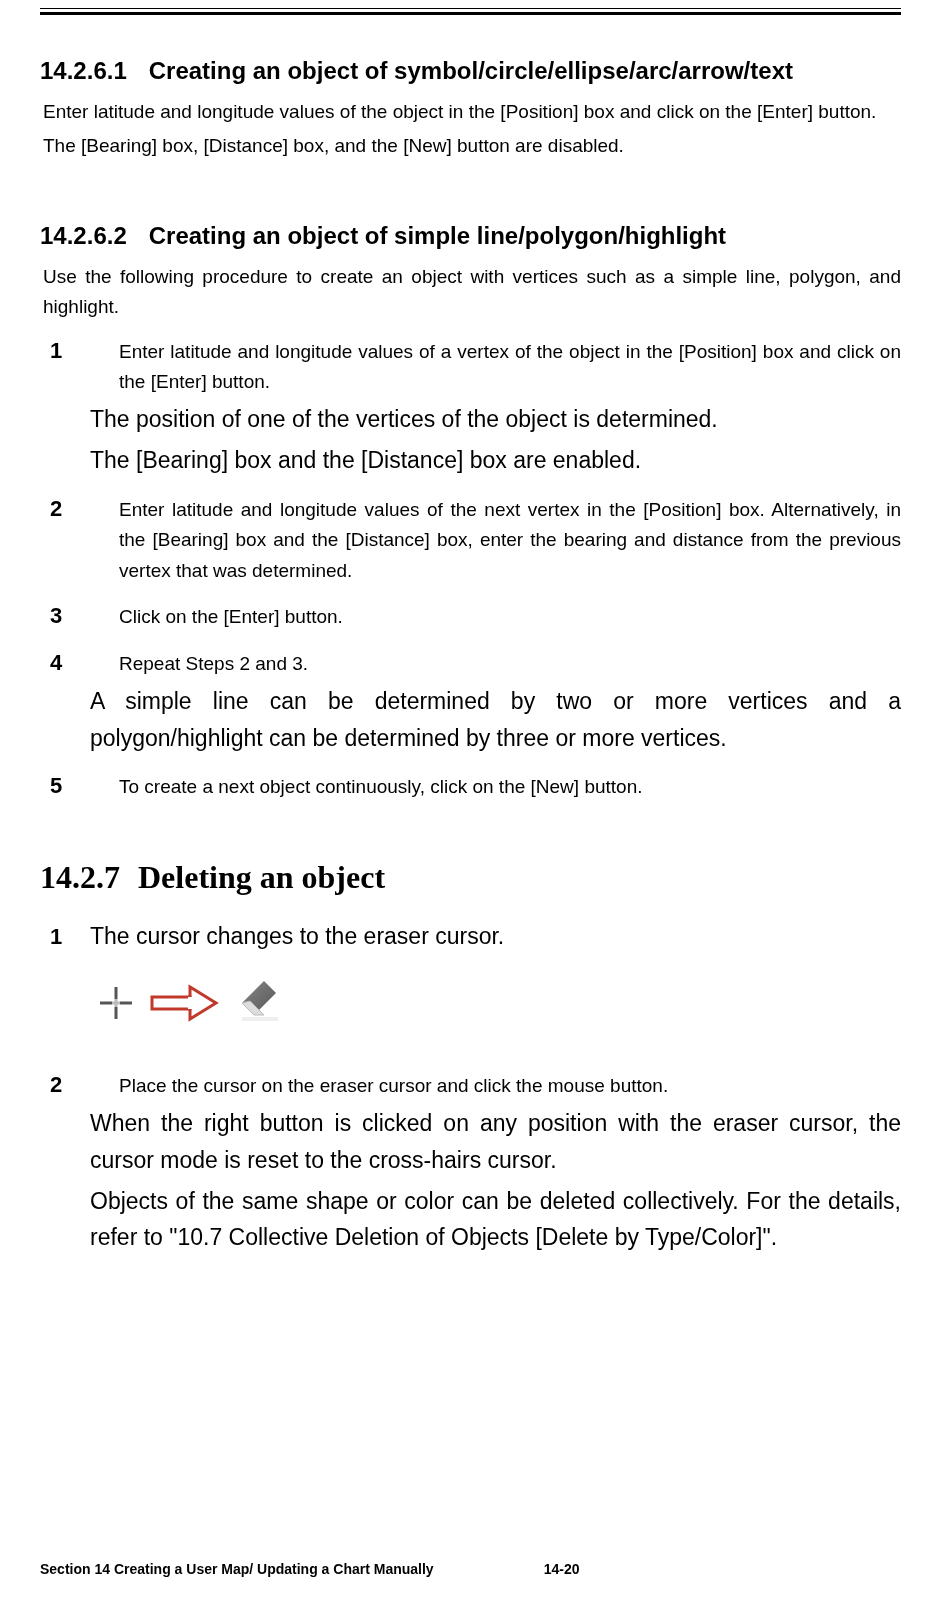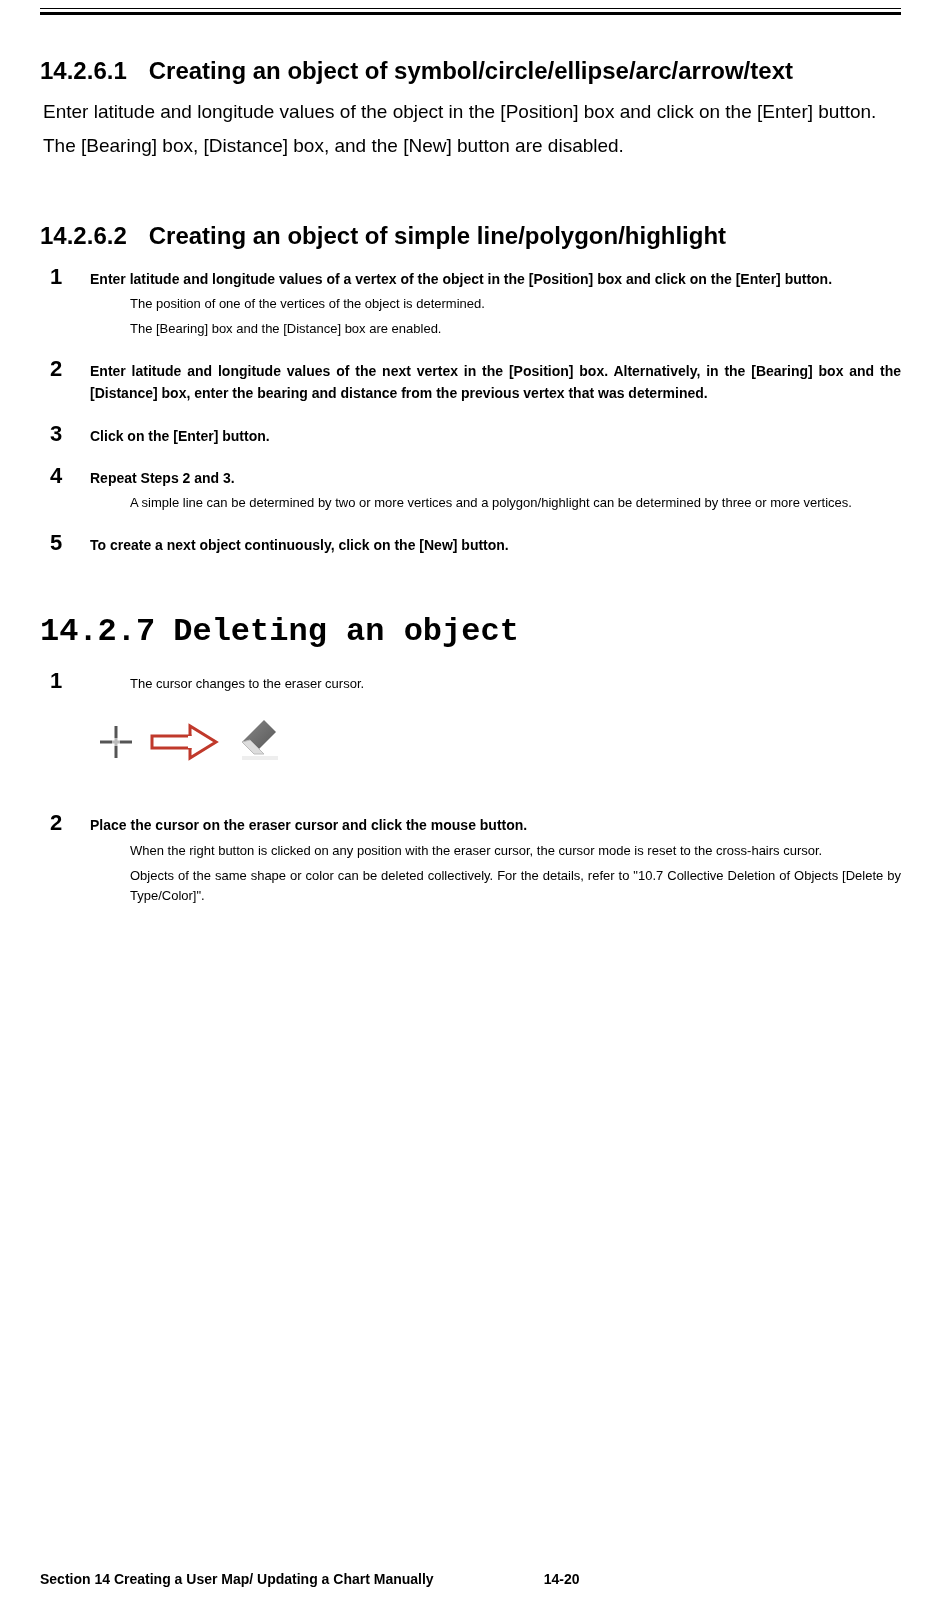--- a/index.html
+++ b/index.html
@@ -66,52 +66,52 @@
     width: 40px;
     flex: 0 0 40px;
     text-align: left;
     padding-left: 10px;
   }
   .step-body {
     flex: 1 1 auto;
   }
   .step-title {
     font-family: Arial, Helvetica, sans-serif;
-    font-weight: bold;
-    font-size: 14px;
+    font-weight: normal;
+    font-size: 19px;
     line-height: 1.6;
     text-align: justify;
+    margin-left: 29px;
   }
   .step-desc {
-    font-size: 13px;
+    font-size: 23px;
     line-height: 1.6;
     margin-top: 4px;
     text-align: justify;
-    margin-left: 40px;
   }
   .h-section {
-    font-family: Liberation Mono, monospace;
+    font-family: Liberation Serif, serif;
     font-weight: bold;
     font-size: 32px;
     margin-top: 56px;
     margin-bottom: 18px;
   }
   .h-section .num {
     display: inline-block;
     margin-right: 18px;
   }
   .cursor-figure {
     margin: 24px 0 24px 8px;
     display: flex;
     align-items: center;
     gap: 16px;
   }
   .footer {
     position: absolute;
-    bottom: 34px;
+    bottom: 44px;
     left: 40px;
     right: 40px;
     font-family: Arial, Helvetica, sans-serif;
     font-weight: bold;
     font-size: 14px;
     display: flex;
     align-items: baseline;
   }
   .footer-section {
     margin-right: 110px;
@@ -129,20 +129,21 @@
 
   <h2 class="h-sub">
     <span class="num">14.2.6.1</span><span>Creating an object of symbol/circle/ellipse/arc/arrow/text</span>
   </h2>
   <p class="para">Enter latitude and longitude values of the object in the [Position] box and click on the [Enter] button.</p>
   <p class="para">The [Bearing] box, [Distance] box, and the [New] button are disabled.</p>
 
   <h2 class="h-sub" style="margin-top:60px;">
     <span class="num">14.2.6.2</span><span>Creating an object of simple line/polygon/highlight</span>
   </h2>
+  <p class="para para-intro">Use the following procedure to create an object with vertices such as a simple line, polygon, and highlight.</p>
 
   <ol class="step-list">
     <li class="step-item">
       <div class="step-num">1</div>
       <div class="step-body">
         <div class="step-title">Enter latitude and longitude values of a vertex of the object in the [Position] box and click on the [Enter] button.</div>
         <div class="step-desc">The position of one of the vertices of the object is determined.</div>
         <div class="step-desc">The [Bearing] box and the [Distance] box are enabled.</div>
       </div>
     </li>

